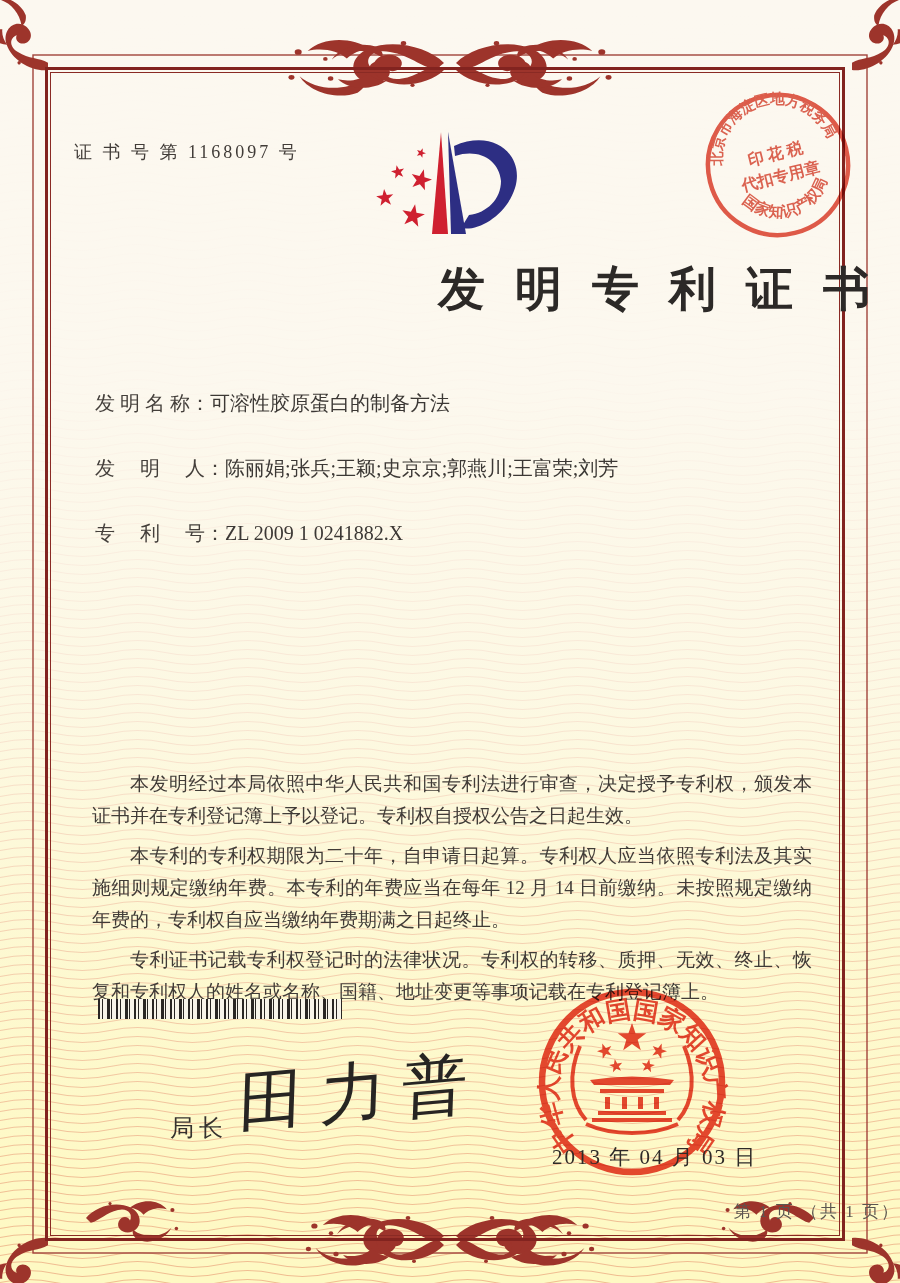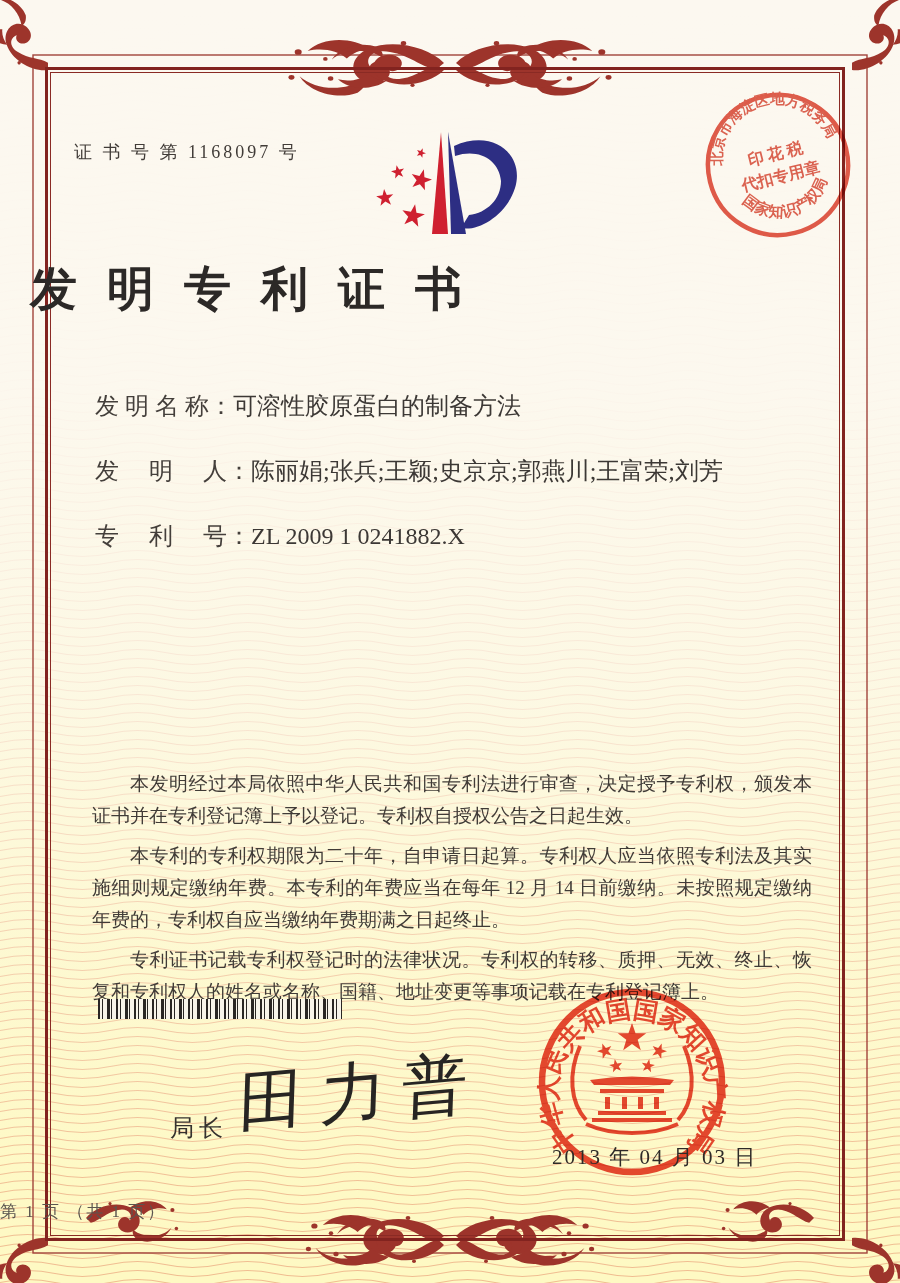--- a/index.html
+++ b/index.html
@@ -27,44 +27,44 @@
     border:3px solid #82231f;box-sizing:border-box;
   }
   .frame::before{
     content:"";position:absolute;inset:2px;border:1px solid #8a2a24;
   }
   .cert-no{position:absolute;left:74px;top:140px;z-index:4;font-size:18px;letter-spacing:3px;color:#413c38;}
   .logo{position:absolute;left:357px;top:116px;z-index:3;}
   .tax-stamp{position:absolute;left:698px;top:85px;z-index:3;transform:rotate(-14deg);opacity:.88;mix-blend-mode:multiply;}
   .title{
     position:absolute;left:0;top:258px;width:900px;margin:0;z-index:4;
-    text-align:left;font-size:47px;font-weight:bold;color:#2c2927;
+    text-align:right;font-size:47px;font-weight:bold;color:#2c2927;
     letter-spacing:30px;text-indent:30px;
   }
   .fields{position:absolute;left:95px;top:390px;width:710px;z-index:4;}
-  .field-row{height:65px;font-size:24px;color:#443f3b;}
+  .field-row{height:65px;font-size:20px;color:#443f3b;}
   .flabel{color:#443f3b;}
   .fvalue{color:#3c3835;}
   .paragraphs{position:absolute;left:84px;top:760px;width:736px;z-index:4;}
   .paragraphs p{margin:8px;font-size:19px;line-height:32px;text-align:justify;text-indent:2em;color:#403b37;}
   .barcode{
     position:absolute;left:98px;top:999px;width:244px;height:20px;z-index:4;
     background:repeating-linear-gradient(90deg,
       #2a2624 0 2px,#f8f4ea 2px 4px,#2a2624 4px 5px,#f8f4ea 5px 9px,
       #2a2624 9px 12px,#f8f4ea 12px 13px,#2a2624 13px 14px,#f8f4ea 14px 18px);
   }
   .signer-label{position:absolute;left:170px;top:1096px;z-index:5;font-size:24px;letter-spacing:5px;color:#35312e;margin-top:16px;}
   .signature{
     position:absolute;left:238px;top:1048px;z-index:5;
     font-size:66px;letter-spacing:16px;color:#272523;
     transform:rotate(-5deg) skewX(-7deg);
   }
   .issue-stamp{position:absolute;left:522px;top:972px;z-index:5;opacity:.92;mix-blend-mode:multiply;}
   .stamp-date{position:absolute;left:552px;top:1143px;z-index:6;font-size:21px;letter-spacing:2px;color:#2e2a28;}
-  .footer{position:absolute;left:0;top:1200px;width:900px;z-index:4;text-align:left;font-size:17px;letter-spacing:2px;color:#5b5550;}
+  .footer{position:absolute;left:0;top:1200px;width:900px;z-index:4;text-align:right;font-size:17px;letter-spacing:2px;color:#5b5550;}
 </style>
 </head>
 <body>
 
 <div class="page">
 
   <svg class="bg-waves" width="900" height="1283" viewBox="0 0 900 1283">
     <defs>
       <pattern id="wave" width="110" height="9" patternUnits="userSpaceOnUse">
         <path d="M0,4.5 Q27.5,-1.5 55,4.5 T110,4.5" fill="none" stroke="#eaa87e" stroke-width="1.1" opacity="0.75"></path>

